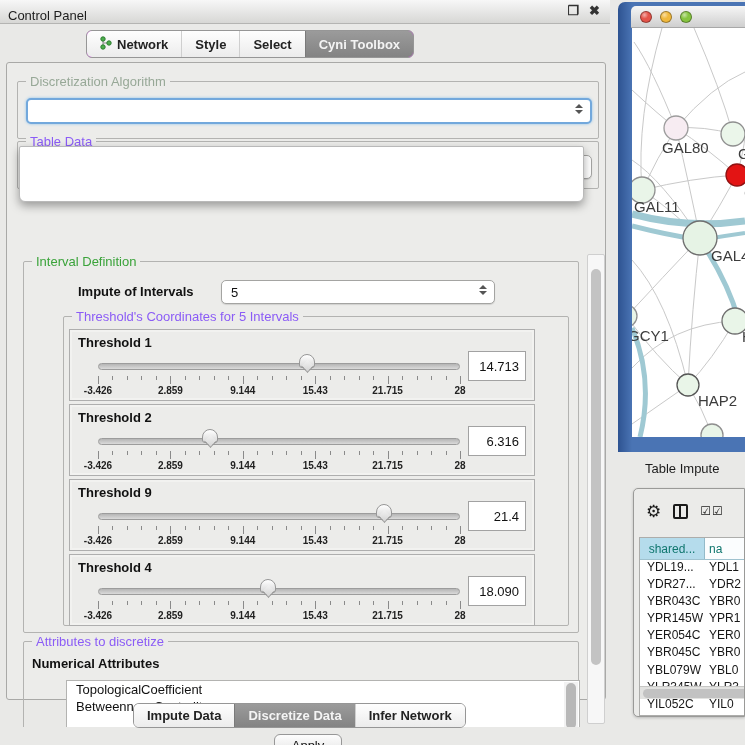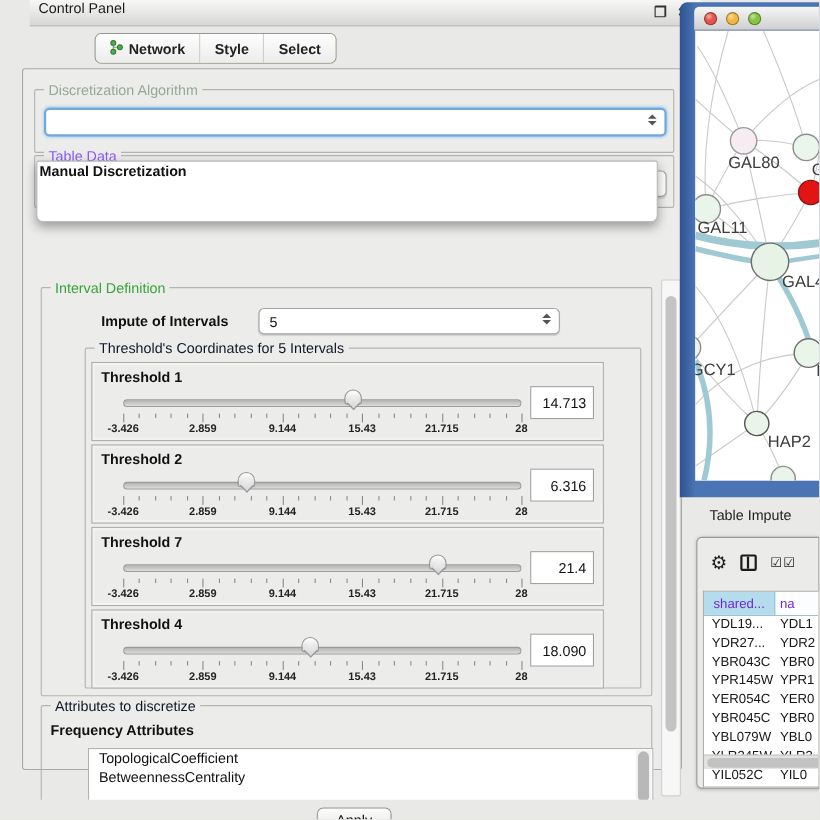--- a/index.html
+++ b/index.html
@@ -3,41 +3,41 @@
 <meta charset="utf-8">
 <style>
   * { margin:0; padding:0; box-sizing:border-box; }
   html,body { width:745px; height:745px; overflow:hidden; background:#e6e6e4;
     font-family:"Liberation Sans", sans-serif; }
   #stage { position:relative; width:745px; height:745px; background:#e9e9e7; overflow:hidden; }
 
   
   #titlebar { position:absolute; left:0; top:0; width:610px; height:24px;
     background:linear-gradient(#f7f7f7,#d7d7d5); border-bottom:1px solid #b4b4b2;
-    display:flex; align-items:flex-start;margin-left:27px; }
+    display:flex; align-items:flex-end; }
   #titlebar .title { font-size:13px; color:#1c1c1c; padding-left:8px; }
   #titlebar .winbtns { position:absolute; right:10px; top:3px; display:flex; gap:10px; }
   #titlebar .winbtns span { font-size:13px; color:#333; font-weight:bold; cursor:default; }
 
   #top-tabs { position:absolute; left:86px; top:30px; height:28px; display:inline-flex;
-    background:#fef9c3; border:1px solid #969696; border-radius:6px; overflow:hidden; align-items:stretch; }
+    background:#d946ef; border:1px solid #969696; border-radius:6px; overflow:hidden; align-items:stretch; }
   .tab { display:flex; align-items:center; gap:5px; padding:0 13px; font-size:13px; font-weight:600;
     color:#222; background:linear-gradient(#fefefe,#ececec); position:relative; }
   .tab.sel { background:linear-gradient(#9b9b9b,#838383); color:#f4f4f4; }
   .tab + .tab { border-left:1px solid #cfcfcf; }
   .tab.sel { border-left:1px solid #7a7a7a; }
 
-  #content { position:absolute; left:20px; top:62px; width:600px; height:638px;
+  #content { position:absolute; left:6px; top:62px; width:600px; height:638px;
     background:#ececea; border:1px solid #a9a9a7; border-radius:3px;padding-left:48px; }
 
   .group { position:absolute; border:1px solid #b3b3b1; border-radius:2px; }
   .group > .gtitle { position:absolute; top:-8px; left:8px; background:#ececea;
     padding:0 4px; font-size:13px; }
   .gtitle.green { color:#3aa33a; }
-  .gtitle.blue  { color:#0f172a; }
+  .gtitle.blue  { color:#8b5cf6; }
   .gtitle.dark  { color:#8b5cf6; }
   .gtitle.faded { color:#97a897; }
 
   .combo { position:absolute; background:#fff; border:1px solid #a4a4a2; border-radius:5px;
     height:24px; display:flex; align-items:center; font-size:13px; color:#111;
     padding:0 22px 0 9px; box-shadow:0 1px 1px rgba(0,0,0,0.12); }
   .combo .stepper { position:absolute; right:7px; top:4px; display:flex; flex-direction:column; gap:2px; }
   .combo .stepper i { width:0; height:0; border-left:4px solid transparent; border-right:4px solid transparent; }
   .combo .stepper i.up   { border-bottom:4px solid #555; }
   .combo .stepper i.down { border-top:4px solid #555; }
@@ -102,21 +102,21 @@
     background:#ebebe9; border:1px solid #9a9a98; border-radius:5px 0 0 5px; box-shadow:0 1px 3px rgba(0,0,0,0.2); }
   #tp-toolbar { position:absolute; left:0; top:0; right:0; height:44px; display:flex;
     align-items:center; gap:12px; padding-left:12px; }
   #tp-toolbar .gear { font-size:17px; color:#1a1a1a; }
   #tp-toolbar .cols { width:15px; height:15px; border:2px solid #1a1a1a; border-radius:2px; position:relative; }
   #tp-toolbar .cols::after { content:""; position:absolute; left:4px; top:0; bottom:0; width:2px; background:#1a1a1a; }
   #tp-toolbar .checks { font-size:12px; color:#1a1a1a; letter-spacing:1px; }
   #tp-grid { position:absolute; left:5px; top:48px; right:0; bottom:0; background:#fff;
     border:1px solid #adadab; border-right:none; overflow:hidden; }
   .hrow { display:flex; height:22px; border-bottom:1px solid #9fc2cf; }
-  .hcell { font-size:12px; color:#6d28d9; display:flex; align-items:center; justify-content:center; }
+  .hcell { font-size:12px; color:#0f766e; display:flex; align-items:center; justify-content:center; }
   .hcell.c1 { width:65px; background:#b5dcec; border-right:1px solid #93bac9; }
   .hcell.c2 { flex:1; background:#fbfdfe; justify-content:flex-start; padding-left:4px; }
   .drow { display:flex; height:17.1px; }
   .dcell { font-size:12px; color:#161616; white-space:nowrap; overflow:hidden; }
   .dcell.c1 { width:65px; padding-left:7px; }
   .dcell.c2 { flex:1; padding-left:4px; }
   #tp-hscroll { position:absolute; left:0; right:0; bottom:16px; height:13px; background:#e2e2e0;
     border-top:1px solid #c6c6c4; }
   #tp-hscroll .thumb { position:absolute; left:3px; top:2px; height:9px; width:150px;
     border-radius:5px; background:#c2c2c2; }
@@ -146,36 +146,38 @@
             <circle cx="9" cy="7" r="2.2" fill="#4cae4c" stroke="#2e7d32"></circle>
           </svg></span>
         <span>Network</span>
       </div>
       <div class="tab">
         <span>Style</span>
       </div>
       <div class="tab">
         <span>Select</span>
       </div>
+      <div class="tab sel">
+        <span>Cyni Toolbox</span>
+      </div>
     </div>
 
   <div id="content">
 
     <div class="group" style="left:10px; top:18px; width:582px; height:58px;">
       <span class="gtitle faded">Discretization Algorithm</span>
       <div class="combo ring" style="left:8px; top:16px; width:566px; height:26px;">
         <span class="stepper">
             <i class="up"></i>
             <i class="down"></i>
           </span>
       </div>
     </div>
 
     <div id="popup">
-      <div class="opt bold">Manual Discretization</div>
     </div>
 
     <div class="group" style="left:10px; top:78px; width:582px; height:48px;">
       <span class="gtitle dark">Table Data</span>
       <div class="combo" style="left:8px; top:13px; width:566px;">
         <span>galFiltered.sif default node</span>
         <span class="stepper">
             <i class="up"></i>
             <i class="down"></i>
           </span>
@@ -277,21 +279,21 @@
                   <span style="left: 0%;">-3.426</span>
                   <span style="left: 20%;">2.859</span>
                   <span style="left: 40%;">9.144</span>
                   <span style="left: 60%;">15.43</span>
                   <span style="left: 80%;">21.715</span>
                   <span style="left: 100%;">28</span>
                 </div>
                 <div class="vbox">6.316</div>
               </div>
               <div class="tpanel">
-                <div class="tlabel">Threshold 7</div>
+                <div class="tlabel">Threshold 9</div>
                 <div class="track"></div>
                 <div class="thumbh" style="left: 313.974px;"></div>
                 <div class="ticks">
                   <i style="left: 0%; height: 8px;"></i>
                   <i style="left: 4%; height: 4px;"></i>
                   <i style="left: 8%; height: 4px;"></i>
                   <i style="left: 12%; height: 4px;"></i>
                   <i style="left: 16%; height: 4px;"></i>
                   <i style="left: 20%; height: 8px;"></i>
                   <i style="left: 24%; height: 4px;"></i>
@@ -366,38 +368,49 @@
                   <span style="left: 100%;">28</span>
                 </div>
                 <div class="vbox">18.090</div>
               </div>
             </div>
         </div>
       </div>
 
       <div class="group" style="left:6px; top:388px; width:556px; height:112px;">
         <span class="gtitle blue">Attributes to discretize</span>
-        <div style="position:absolute; left:8px; top:14px; font-size:13px; font-weight:bold; color:#111;">Frequency Attributes</div>
+        <div style="position:absolute; left:8px; top:14px; font-size:13px; font-weight:bold; color:#111;">Numerical Attributes</div>
         <div id="attr-list">
           <div class="sb">
               <div class="thumb"></div>
             </div>
             <div class="item">TopologicalCoefficient</div>
             <div class="item">BetweennessCentrality</div>
           </div>
       </div>
 
       <div id="vscroll">
         <div class="thumb" style="top:14px; height:396px;"></div>
       </div>
     </div>
 
     <button id="apply-btn">Apply</button>
   </div>
 
+  <div id="bottom-tabs">
+      <div class="tab">
+        <span>Impute Data</span>
+      </div>
+      <div class="tab sel">
+        <span>Discretize Data</span>
+      </div>
+      <div class="tab">
+        <span>Infer Network</span>
+      </div>
+    </div>
 
   <div id="desktop">
     <div id="net-titlebar">
       <span class="light" style="left: 9px; background: radial-gradient(circle at 35% 30%, rgba(255, 255, 255, 0.533), transparent 40%), rgb(228, 84, 74); border: 1px solid rgba(0, 0, 0, 0.35);"></span>
       <span class="light" style="left: 29px; background: radial-gradient(circle at 35% 30%, rgba(255, 255, 255, 0.533), transparent 40%), rgb(240, 184, 61); border: 1px solid rgba(0, 0, 0, 0.35);"></span>
       <span class="light" style="left: 49px; background: radial-gradient(circle at 35% 30%, rgba(255, 255, 255, 0.533), transparent 40%), rgb(134, 196, 64); border: 1px solid rgba(0, 0, 0, 0.35);"></span>
     </div>
     <div id="net-canvas">
       <svg id="net-svg" width="113" height="409" viewBox="0 0 113 409">
           <path d="M44,100 Q58,160 68,210" fill="none" stroke="#c9c9c9" stroke-width="1"></path>

